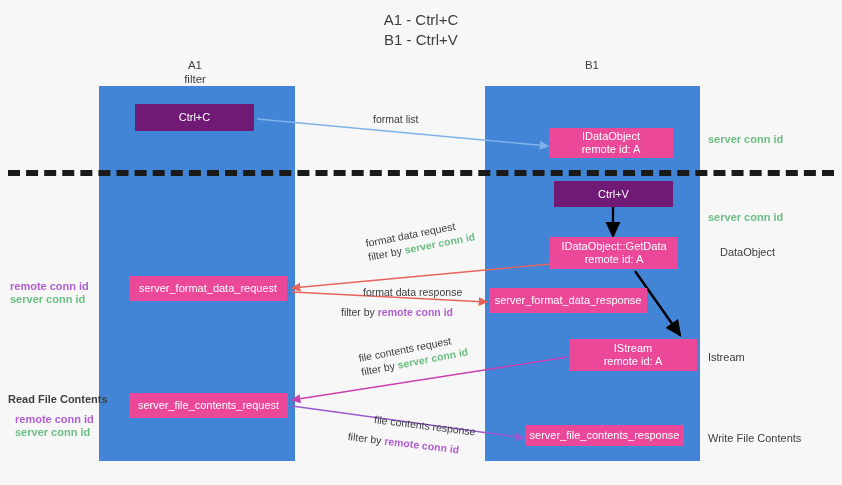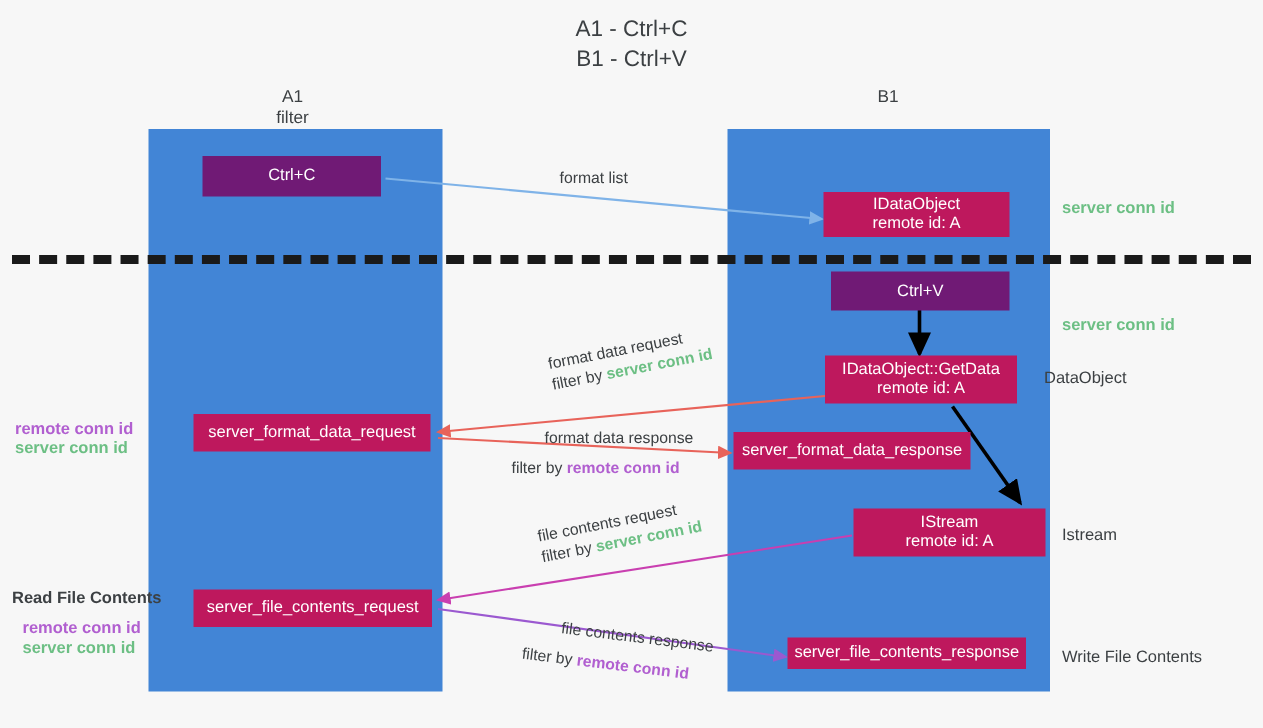--- a/index.html
+++ b/index.html
@@ -67,21 +67,21 @@
     flex-direction: column;
     align-items: center;
     justify-content: center;
     font-size: 11px;
     line-height: 13px;
     text-align: center;
     color: #ffffff;
     padding: 2px 6px;
   }
   .box.green { background: #701a75; }
-  .box.orange { background: #be185d; }
+  .box.orange { background: #ec4899; }
   .box .ln { display: block; white-space: nowrap; }
 
   
   .note {
     font-size: 11px;
     line-height: 14px;
     white-space: nowrap;
   }
   .note.green { color: #6cbf84; font-weight: bold; }
   .note.purple { color: #b15fd0; font-weight: bold; }
@@ -196,21 +196,21 @@
   <div class="abs box orange" style="left:129px; top:393px; width:159px; height:25px;">
     <span class="ln">server_file_contents_request</span>
   </div>
 
   <div class="abs box orange" style="left:525px; top:425px; width:159px; height:21px;">
     <span class="ln">server_file_contents_response</span>
   </div>
 
   <div class="abs note green" style="left:708px; top:132px;">server conn id</div>
   <div class="abs note green" style="left:708px; top:210px;">server conn id</div>
-  <div class="abs note dark" style="left:696px; top:245px;">DataObject</div>
+  <div class="abs note dark" style="left:720px; top:245px;">DataObject</div>
   <div class="abs note dark" style="left:708px; top:350px;">Istream</div>
   <div class="abs note dark" style="left:708px; top:431px;">Write File Contents</div>
 
   <div class="abs note purple" style="left:10px; top:279px;">remote conn id</div>
   <div class="abs note green" style="left:10px; top:292px;">server conn id</div>
 
   <div class="abs note dark" style="left:8px; top:392px;font-weight:bold;">Read File Contents</div>
   <div class="abs note purple" style="left:15px; top:412px;">remote conn id</div>
   <div class="abs note green" style="left:15px; top:425px;">server conn id</div>
 

